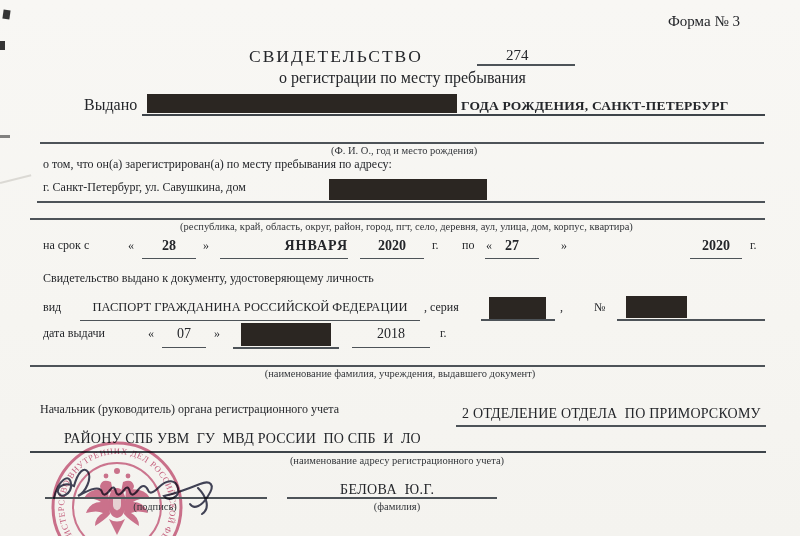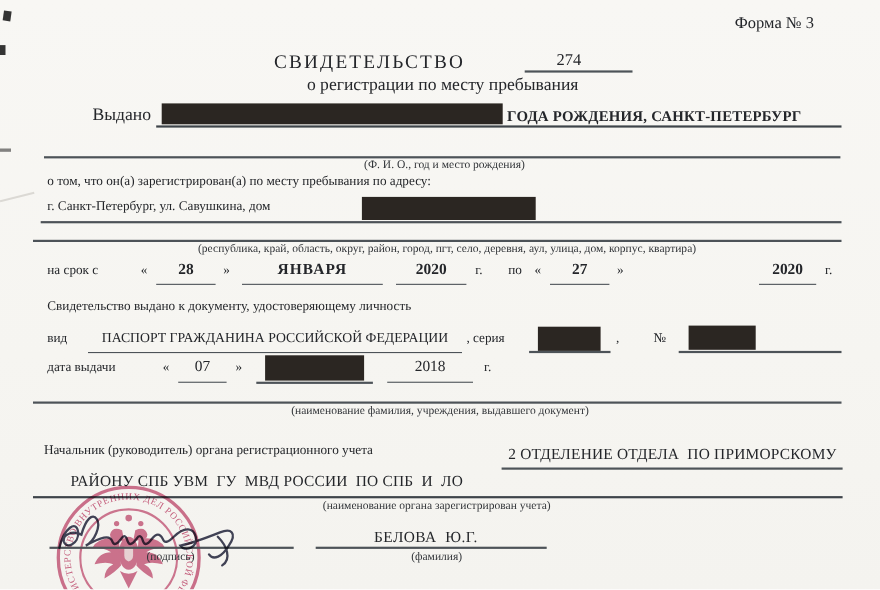--- a/index.html
+++ b/index.html
@@ -57,26 +57,26 @@
   <div class="abs t" style="left:43px;top:181px;">г. Санкт-Петербург, ул. Савушкина, дом</div>
   <div class="abs bar" style="left:329px;top:179px;width:158px;height:21px;"></div>
   <div class="abs uline" style="left:37px;top:201px;width:728px;"></div>
   <div class="abs uline" style="left:30px;top:218px;width:735px;"></div>
   <div class="abs cap cap-c" style="left:180px;top:221px;width:440px;text-align:center;">(республика, край, область, округ, район, город, пгт, село, деревня, аул, улица, дом, корпус, квартира)</div>
 
   <div class="abs t" style="left:43px;top:239px;">на срок с</div>
   <div class="abs t" style="left:128px;top:239px;">«</div>
   <div class="abs vspan caps b" style="left:142px;top:238px;width:54px;height:20px;">28</div>
   <div class="abs t" style="left:203px;top:239px;">»</div>
-  <div class="abs vspan caps b" style="left:220px;top:238px;width:128px;height:20px;letter-spacing:1px;">ЯНВАРЯ</div>
+  <div class="abs vspan caps b" style="left:220px;top:238px;width:128px;height:20px;letter-spacing:1px;text-align:right;">ЯНВАРЯ</div>
   <div class="abs vspan caps b" style="left:360px;top:238px;width:64px;height:20px;">2020</div>
   <div class="abs t" style="left:432px;top:239px;">г.</div>
   <div class="abs t" style="left:462px;top:239px;">по</div>
   <div class="abs t" style="left:486px;top:239px;">«</div>
-  <div class="abs vspan caps b" style="left:500px;top:238px;width:54px;height:20px;">27</div>
+  <div class="abs vspan caps b" style="left:485px;top:238px;width:54px;height:20px;">27</div>
   <div class="abs t" style="left:561px;top:239px;">»</div>
   <div class="abs vspan caps b" style="left:690px;top:238px;width:52px;height:20px;">2020</div>
   <div class="abs t" style="left:750px;top:239px;">г.</div>
 
   <div class="abs t" style="left:43px;top:272px;">Свидетельство выдано к документу, удостоверяющему личность</div>
 
   <div class="abs t" style="left:43px;top:301px;">вид</div>
   <div class="abs vspan caps-sm" style="left:80px;top:300px;width:340px;height:20px;">ПАСПОРТ ГРАЖДАНИНА РОССИЙСКОЙ ФЕДЕРАЦИИ</div>
   <div class="abs t" style="left:424px;top:301px;">, серия</div>
   <div class="abs bar" style="left:489px;top:297px;width:57px;height:22px;"></div>
@@ -96,21 +96,21 @@
   <div class="abs t" style="left:440px;top:327px;">г.</div>
 
   <div class="abs uline" style="left:30px;top:365px;width:735px;"></div>
   <div class="abs cap cap-c" style="left:250px;top:368px;width:300px;">(наименование фамилия, учреждения, выдавшего документ)</div>
 
   <div class="abs t" style="left:40px;top:403px;">Начальник (руководитель) органа регистрационного учета</div>
   <div class="abs caps" style="left:462px;top:406px;letter-spacing:.2px;">2 ОТДЕЛЕНИЕ ОТДЕЛА  ПО ПРИМОРСКОМУ</div>
   <div class="abs uline" style="left:456px;top:425px;width:310px;"></div>
   <div class="abs caps" style="left:40px;top:431px;letter-spacing:.2px;margin-left:24px;">РАЙОНУ СПБ УВМ  ГУ  МВД РОССИИ  ПО СПБ  И  ЛО</div>
   <div class="abs uline-heavy" style="left:30px;top:451px;width:736px;"></div>
-  <div class="abs cap cap-c" style="left:247px;top:455px;width:300px;">(наименование органа зарегистрирован учета)</div>
+  <div class="abs cap cap-c" style="left:247px;top:455px;width:300px;">(наименование адресу регистрационного учета)</div>
 
   <div class="abs stamp-wrap" style="left:50px;top:440px;width:134px;height:134px;">
     <svg width="134" height="134" viewBox="0 0 134 134">
       <g stroke="#c2416a" fill="none">
         <circle cx="67" cy="67" r="64" stroke-width="3" opacity=".9"></circle>
         <circle cx="67" cy="67" r="44" stroke-width="2" opacity=".85"></circle>
       </g>
       <defs>
         <path id="ringTop" d="M 67 120 A 53 53 0 1 1 67.01 120" fill="none"></path>
         <path id="ringBottom" d="M 21.1 93.5 A 53 53 0 0 0 112.9 93.5" fill="none"></path>

